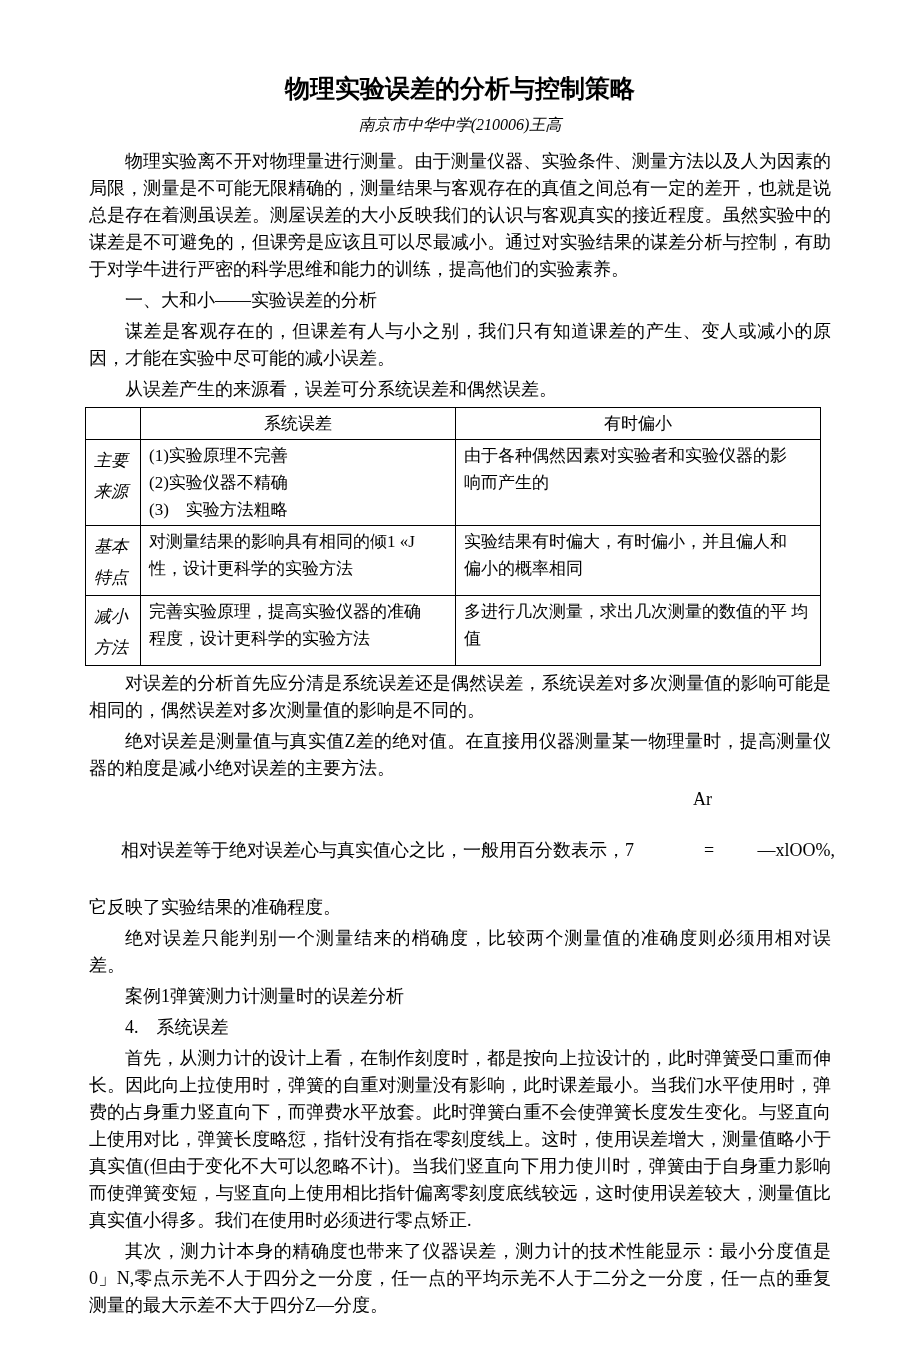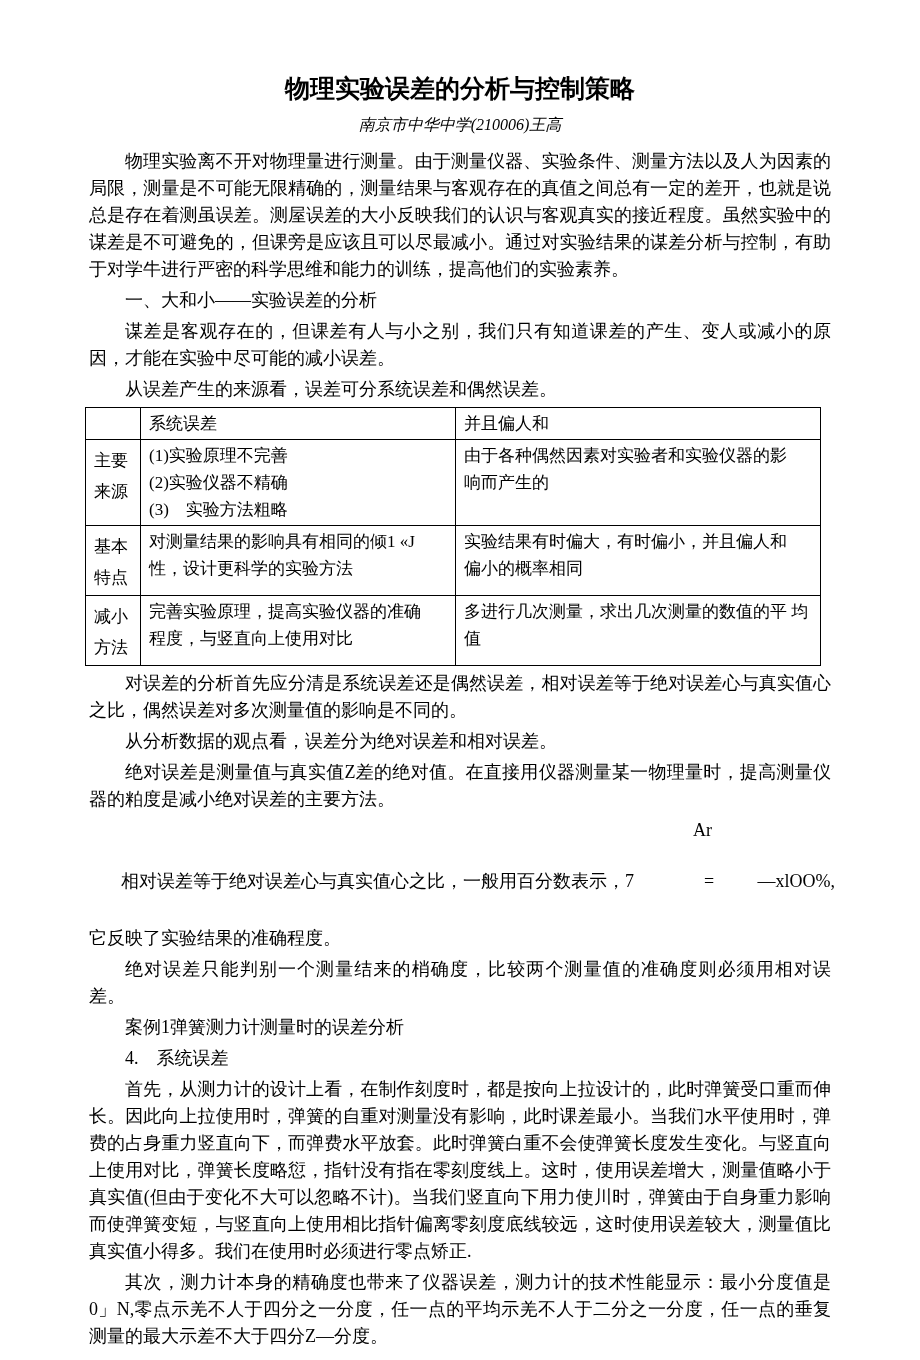--- a/index.html
+++ b/index.html
@@ -46,26 +46,28 @@
   }
   .err-table th, .err-table td {
     border: 1px solid #000000;
     vertical-align: top;
     padding: 2px 8px;
     white-space: pre-line;
     text-align: left;
     font-weight: normal;
   }
   .err-table th {
+    text-align: center;
     height: 31px;
   }
   .err-table td.label-cell {
     line-height: 31px;
     padding-top: 5px;
     text-align: left;
+    font-style: italic;
   }
 
   .formula-num {
     margin-top: 0;
     padding-left: 608px;
     line-height: 27px;
   }
   .formula-line {
     display: flex;
     align-items: baseline;
@@ -98,21 +100,21 @@
   <table class="err-table">
     <colgroup>
       <col style="width:55px">
       <col style="width:315px">
       <col style="width:365px">
     </colgroup>
     <tbody>
       <tr>
         <th class="label-col"></th>
         <th>系统误差</th>
-        <th>并且偏人和</th>
+        <th>有时偏小</th>
       </tr>
       <tr>
         <td class="label-cell">主要
 来源</td>
         <td>(1)实验原理不完善
 (2)实验仪器不精确
 (3)　实验方法粗略</td>
         <td>由于各种偶然因素对实验者和实验仪器的影
 响而产生的</td>
       </tr>
@@ -121,29 +123,28 @@
 特点</td>
         <td>对测量结果的影响具有相同的倾1 «J
 性，设计更科学的实验方法</td>
         <td>实验结果有时偏大，有时偏小，并且偏人和
 偏小的概率相同</td>
       </tr>
       <tr>
         <td class="label-cell">减小
 方法</td>
         <td>完善实验原理，提高实验仪器的准确
-程度，与竖直向上使用对比</td>
+程度，设计更科学的实验方法</td>
         <td>多进行几次测量，求出几次测量的数值的平 均值</td>
       </tr>
     </tbody>
   </table>
 
-  <p class="indent">对误差的分析首先应分清是系统误差还是偶然误差，相对误差等于绝对误差心与真实值心之比，偶然误差对多次测量值的影响是不同的。</p>
+  <p class="indent">对误差的分析首先应分清是系统误差还是偶然误差，系统误差对多次测量值的影响可能是相同的，偶然误差对多次测量值的影响是不同的。</p>
 
-  <p class="indent">从分析数据的观点看，误差分为绝对误差和相对误差。</p>
 
   <p class="indent">绝对误差是测量值与真实值Z差的绝对值。在直接用仪器测量某一物理量时，提高测量仪器的粕度是减小绝对误差的主要方法。</p>
 
   <div class="formula-num">Ar</div>
 
   <div class="formula-line">
     <span class="formula-lead">相对误差等于绝对误差心与真实值心之比，一般用百分数表示，7</span>
     <span class="formula-eq">=</span>
     <span class="formula-frac">—xlOO%,</span>
   </div>

